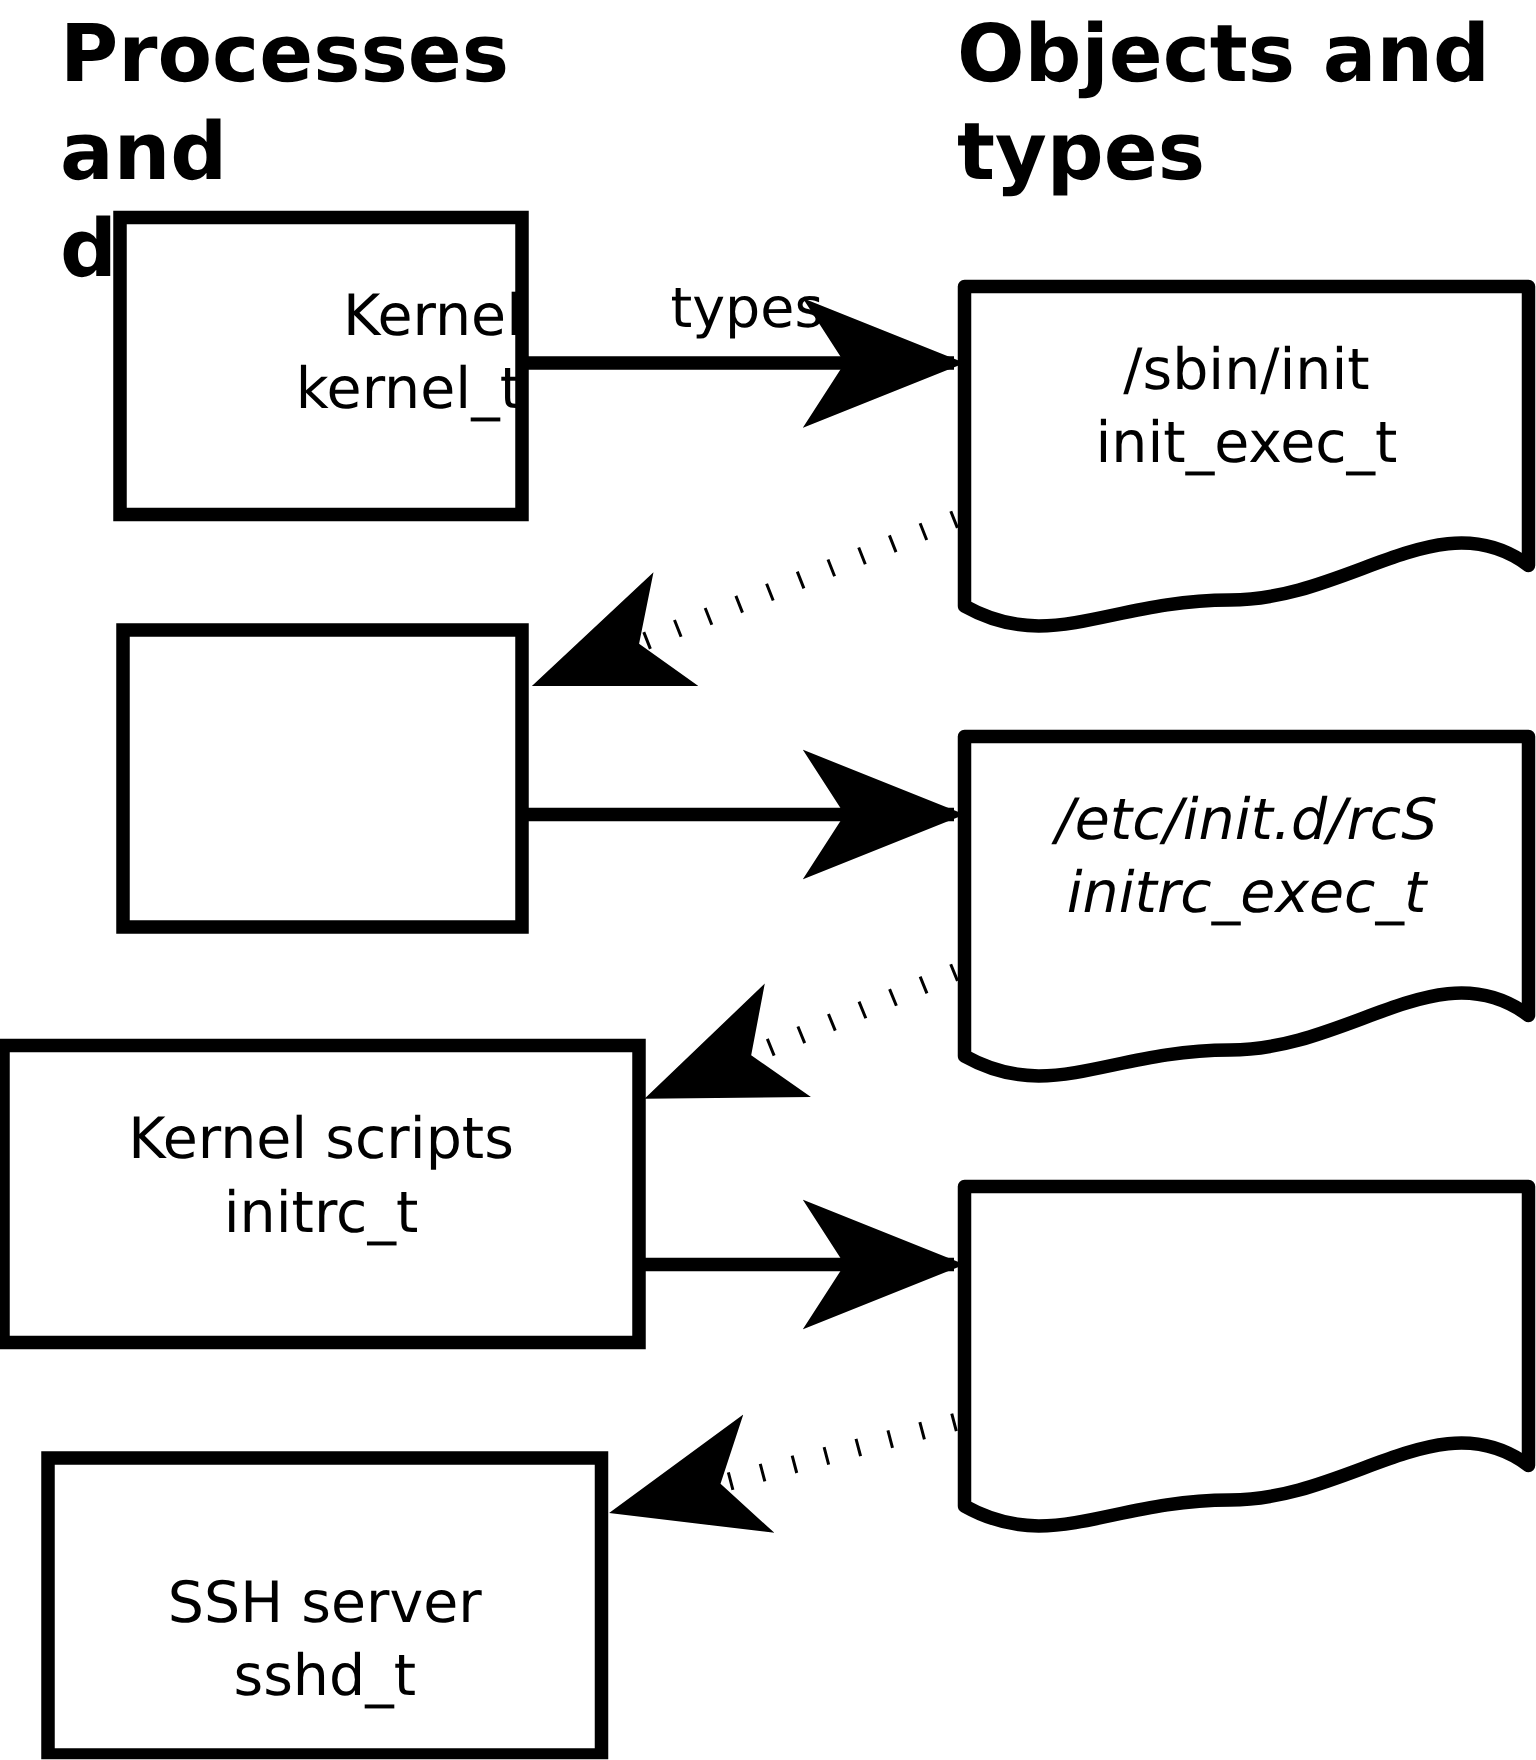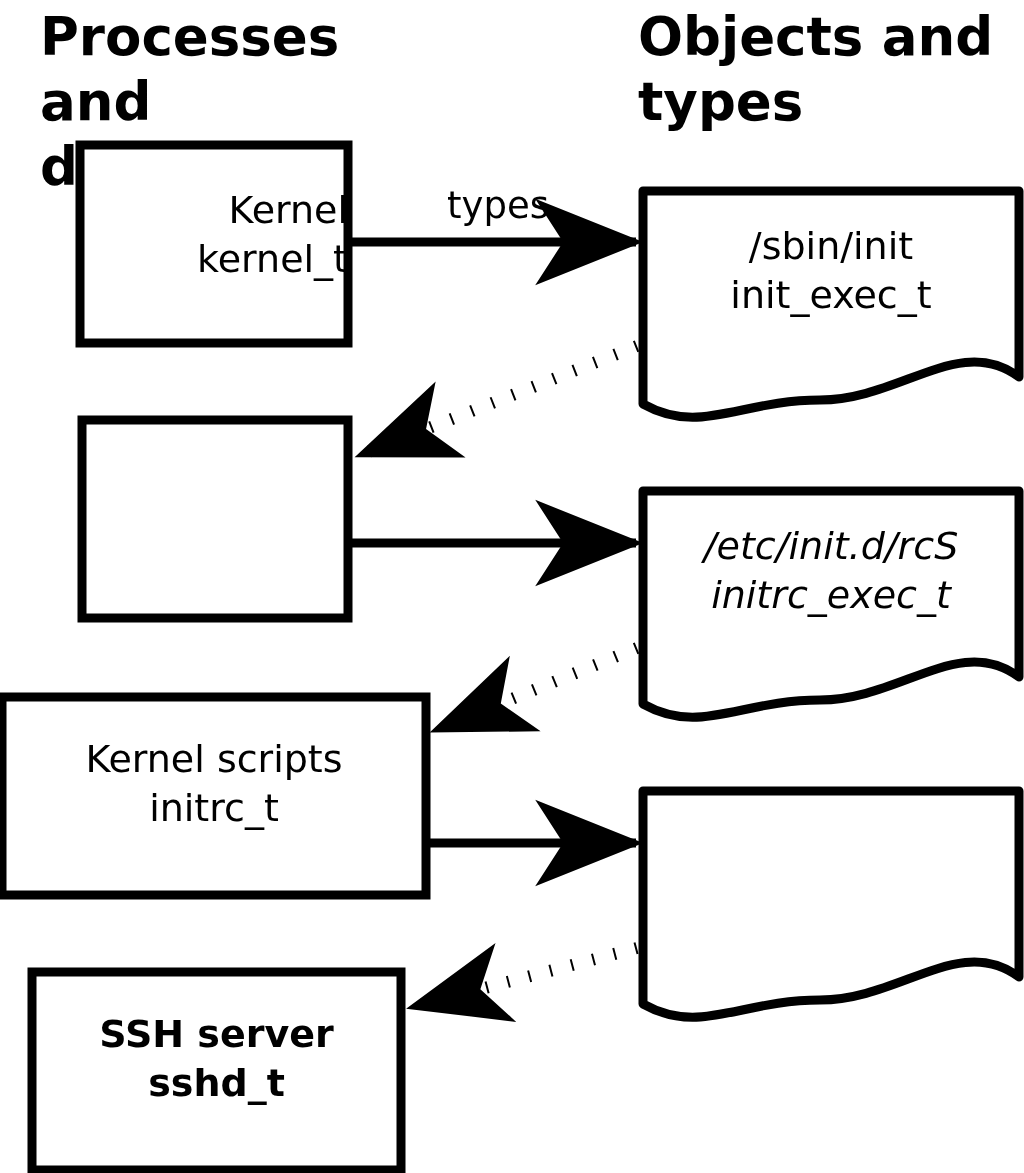--- a/index.html
+++ b/index.html
@@ -112,21 +112,21 @@
     <line x1="637" y1="948" x2="420" y2="1005" stroke="#000000" stroke-width="12" stroke-dasharray="2 20" stroke-linecap="butt" marker-end="url(#arrowDotted)"></line>
   </svg>
 
   <div class="node-label" style="left:80px; top:186px; width:268px;text-align:right;">Kernel
 kernel_t</div>
 
 
   <div class="node-label" style="left:2px; top:735px; width:424px;">Kernel scripts
 initrc_t</div>
 
-  <div class="node-label" style="left:32px; top:1010px; width:369px;font-weight:bold;">SSH server
+  <div class="node-label" style="left:32px; top:1044px; width:369px;">SSH server
 sshd_t</div>
 
   <div class="node-label" style="left:643px; top:222px; width:376px;">/sbin/init
 init_exec_t</div>
 
   <div class="node-label" style="left:641px; top:522px; width:380px;font-style:italic;">/etc/init.d/rcS
 initrc_exec_t</div>
 
 
   <div class="edge-label" style="left:447px; top:187px;">types</div>

